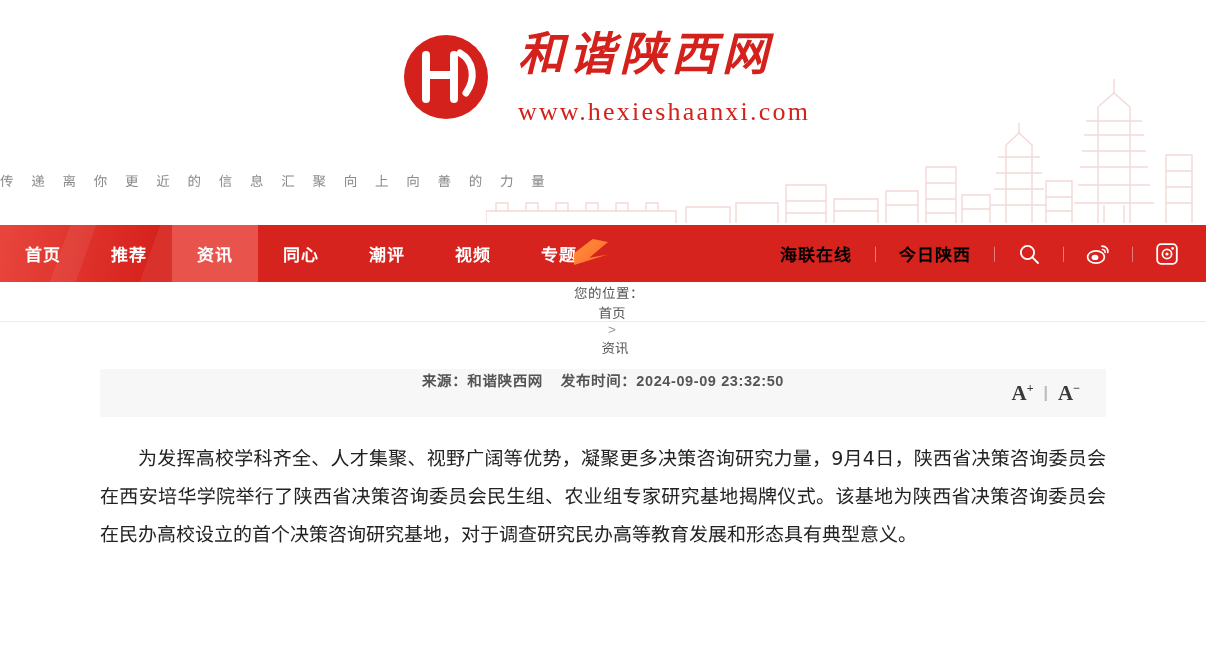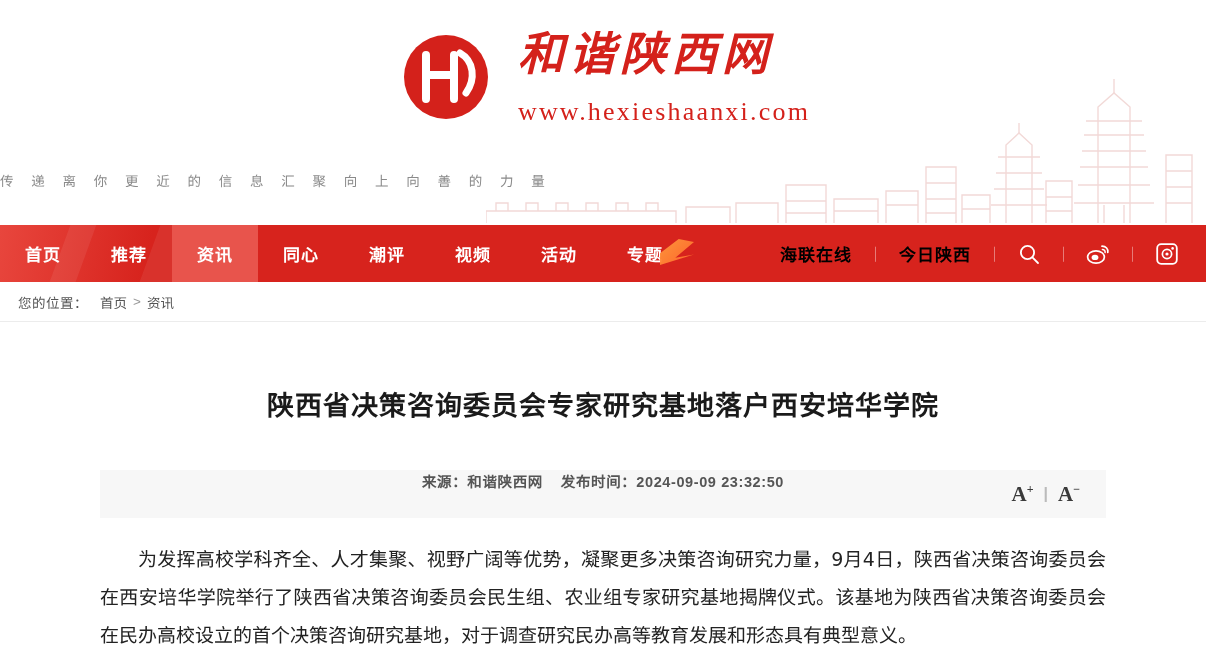--- a/index.html
+++ b/index.html
@@ -148,20 +148,21 @@
   
   .crumb-bar {
     width: 1206px;
     height: 40px;
     border-bottom: 1px solid #ececec;
     display: flex;
     align-items: center;
     padding-left: 18px;
     font-size: 13.5px;
     color: #666;
+    flex-direction: column;
   }
   .crumb-label { color: #555; padding-right: 6px; letter-spacing: .5px;}
   .crumb-link { color: #555; text-decoration: none; padding: 0 6px; cursor: pointer;}
   .crumb-sep { color: #999; }
   .crumb-current { color: #555; padding-left: 6px; }
 
   
   .article {
     width: 1206px;
     padding: 0 100px;
@@ -294,23 +295,20 @@
       <span>资讯</span>
     </div>
   <div class="nav-item">
       <span>同心</span>
     </div>
   <div class="nav-item">
       <span>潮评</span>
     </div>
   <div class="nav-item">
       <span>视频</span>
-    </div>
-  <div class="nav-item">
-      <span>活动</span>
     </div>
   <div class="nav-item ribbon">
       <span>专题</span>
     </div>
 
   <div class="nav-right">
     <span class="nav-strong">海联在线</span>
     <span class="nav-sep">｜</span>
     <span class="nav-strong">今日陕西</span>
     <span class="nav-sep">｜</span>
@@ -343,21 +341,20 @@
 </nav>
 
 <div class="crumb-bar">
   <span class="crumb-label">您的位置：</span>
   <a class="crumb-link" href="#">首页</a>
   <span class="crumb-sep">&gt;</span>
   <span class="crumb-current">资讯</span>
 </div>
 
 <article class="article">
-  <h1 class="title">陕西省决策咨询委员会专家研究基地落户西安培华学院</h1>
 
   <div class="meta-bar">
     <div class="meta-text">
       <span>来源：</span><span>和谐陕西网</span><span class="gap"></span><span>发布时间：</span><span>2024-09-09 23:32:50</span>
     </div>
     <div class="font-ctrl">
       <span class="font-btn"><span>A</span><sup>+</sup></span>
       <span class="font-divider">|</span>
       <span class="font-btn"><span>A</span><sup>−</sup></span>
     </div>

